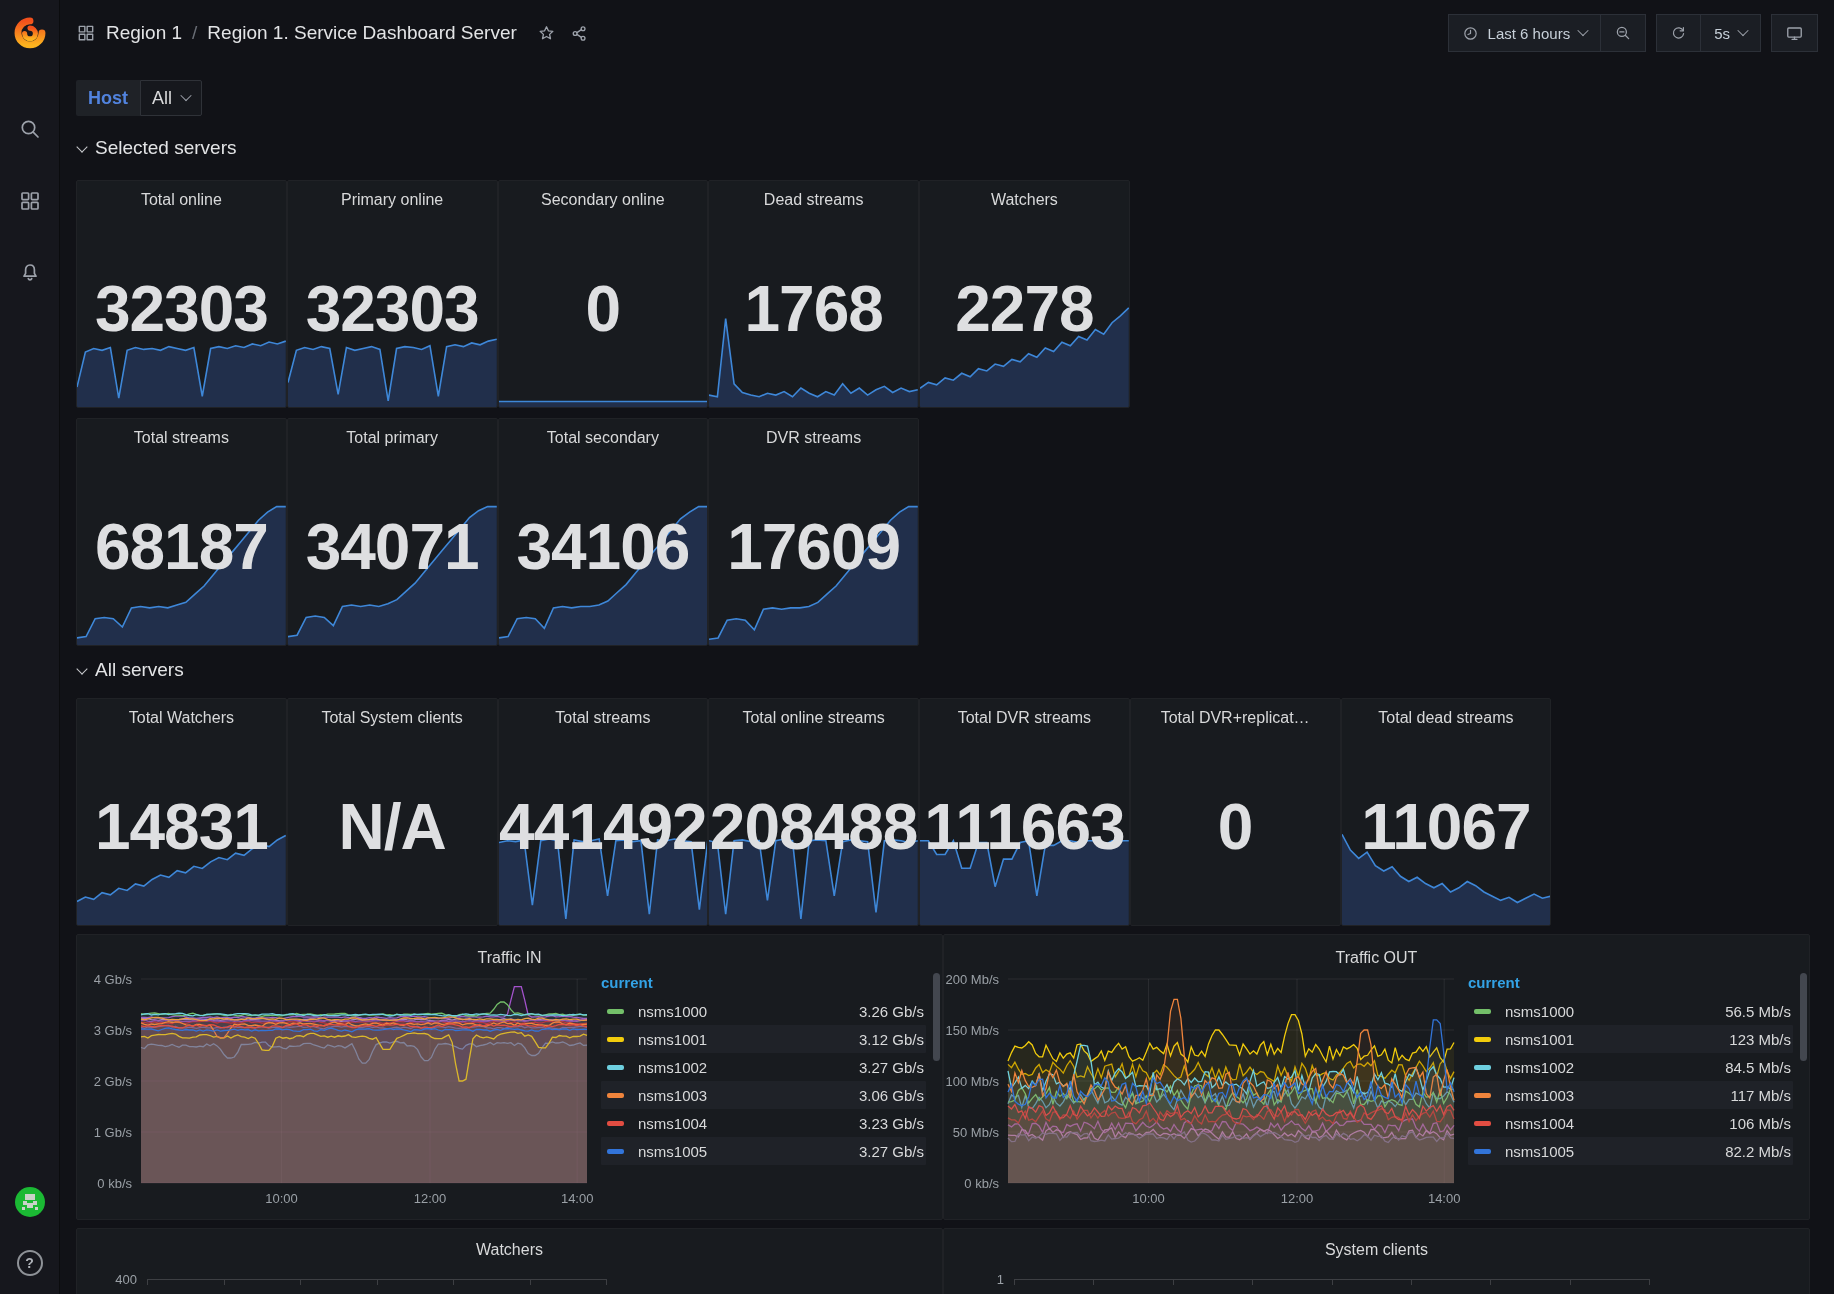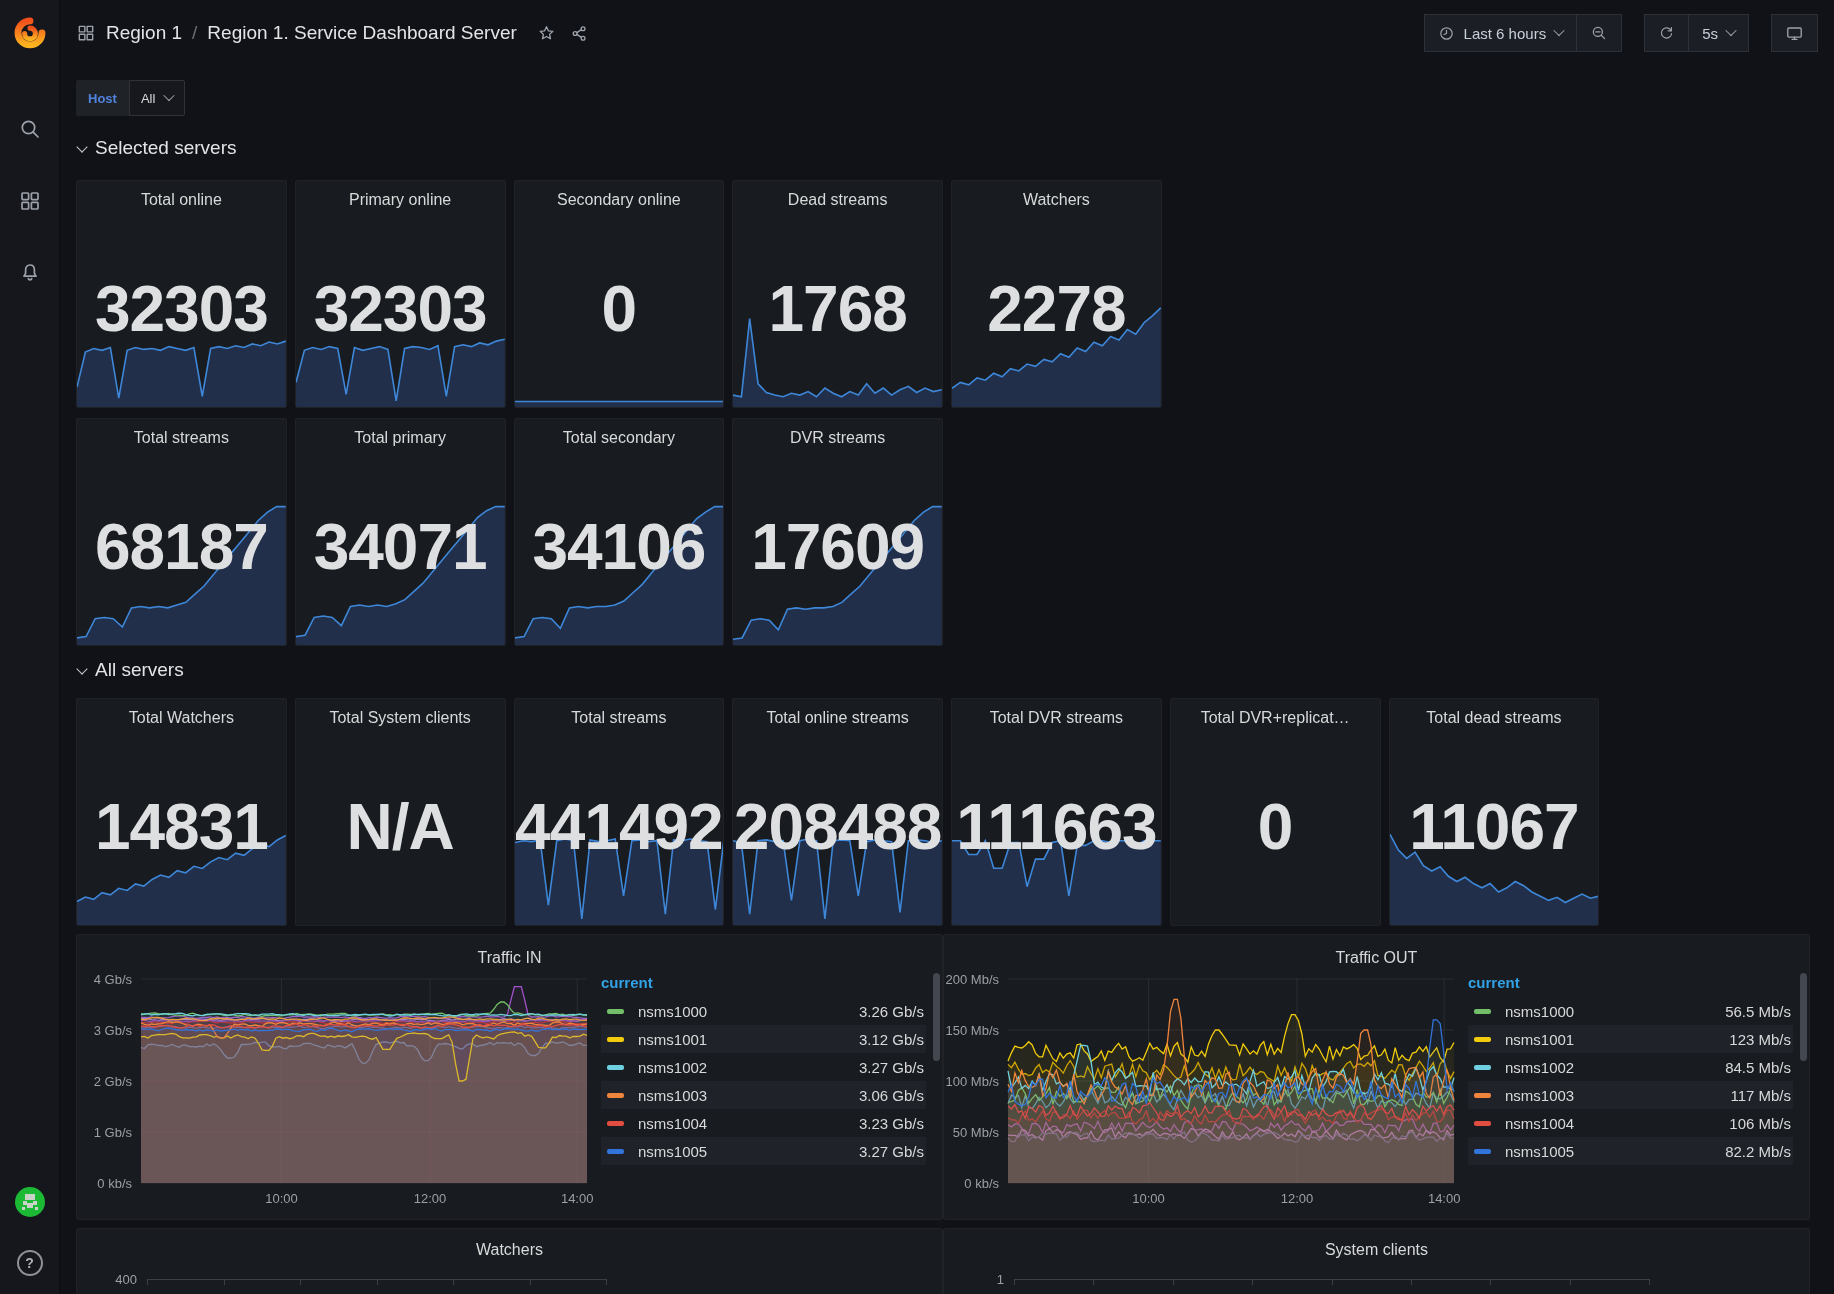--- a/index.html
+++ b/index.html
@@ -16,39 +16,39 @@
   .side-bottom{margin-top:auto;margin-bottom:18px;display:flex;flex-direction:column;gap:28px;align-items:center}
   .help-circle{width:26px;height:26px;border:2px solid #8e9297;border-radius:50%;display:flex;align-items:center;justify-content:center;font-size:14px;font-weight:700;color:#aeb2b8}
 
   
   .main{margin-left:60px;}
   .topnav{height:66px;display:flex;align-items:center;padding:7px 16px;justify-content:flex-end;}
   .crumb{display:flex;align-items:center;gap:10px;font-size:19px;}
   .crumb .seg{color:#e3e4e6;font-weight:500;cursor:pointer}
   .crumb .sep{color:#6a6e76;font-weight:400}
   .crumb-icons{display:flex;align-items:center;gap:14px;margin-left:10px}
-  .tn-right{margin-left:auto;display:flex;align-items:center;gap:22px}
+  .tn-right{margin-left:auto;display:flex;align-items:center;gap:10px}
   .btn-group{display:flex}
   .tn-btn{display:flex;align-items:center;gap:9px;height:38px;padding:0 13px;background:#1B1E24;border:1px solid #2C3038;color:#C7D0D9;font-size:15px;font-weight:500;cursor:pointer;white-space:nowrap}
   .btn-group .tn-btn + .tn-btn{margin-left:-1px}
   .chev{width:8px;height:8px;border-left:1.8px solid #9DA2AB;border-bottom:1.8px solid #9DA2AB;transform:rotate(-45deg) translate(1px,-1px);margin-top:-3px}
 
   
   .subnav{padding:14px 16px 0 16px;display:flex;align-items:center}
-  .var-chip{display:flex;height:36px;font-size:13px}
+  .var-chip{display:flex;height:36px;font-size:18px}
   .var-label{display:flex;align-items:center;background:#1F2227;color:var(--variable-blue,#5183DE);font-weight:700;padding:0 12px;border-radius:2px 0 0 2px}
   .var-value{display:flex;align-items:center;gap:10px;border:1px solid #2F3238;background:#16181d;color:#d8d9da;padding:0 11px;border-radius:0 2px 2px 0;cursor:pointer;font-weight:500}
 
   
   .content{padding:0 16px}
   .section-header{display:flex;align-items:center;margin:18px 0 18px 0;height:28px;cursor:pointer}
   .section-header .sec-chev{width:8px;height:8px;border-left:1.6px solid #c7c9cc;border-bottom:1.6px solid #c7c9cc;transform:rotate(-45deg);margin:-3px 9px 0 2px}
   .section-header .sec-title{font-size:19px;font-weight:400;color:#e3e4e6}
   .section-header.second{margin-top:6px;margin-bottom:14px}
-  .stat-row{display:flex;gap:8px;margin-bottom:10px}
+  .stat-row{display:flex;gap:0;margin-bottom:10px}
   .panel{background:#181B1F;border:1px solid #202226;border-radius:2px;position:relative;overflow:hidden}
   .stat-panel{width:calc((100% - 56px)/8);height:228px;flex:none}
   .panel-title{text-align:center;padding-top:10px;font-size:16px;font-weight:500;color:#d8d9da;cursor:pointer;position:relative;z-index:3;white-space:nowrap;overflow:hidden}
   .stat-value{position:absolute;left:0;right:0;top:96px;text-align:center;font-size:64px;font-weight:700;letter-spacing:-1px;color:#DEDFE1;z-index:2;line-height:1}
   .spark{position:absolute;left:0;right:0;bottom:0;z-index:1}
   .spark svg{display:block;width:100%}
 
   
   .charts-row{display:flex;gap:0;margin-top:-2px}
   .chart-panel{width:calc((100% - 8px)/2);height:286px;flex:none;padding-top:4px}

